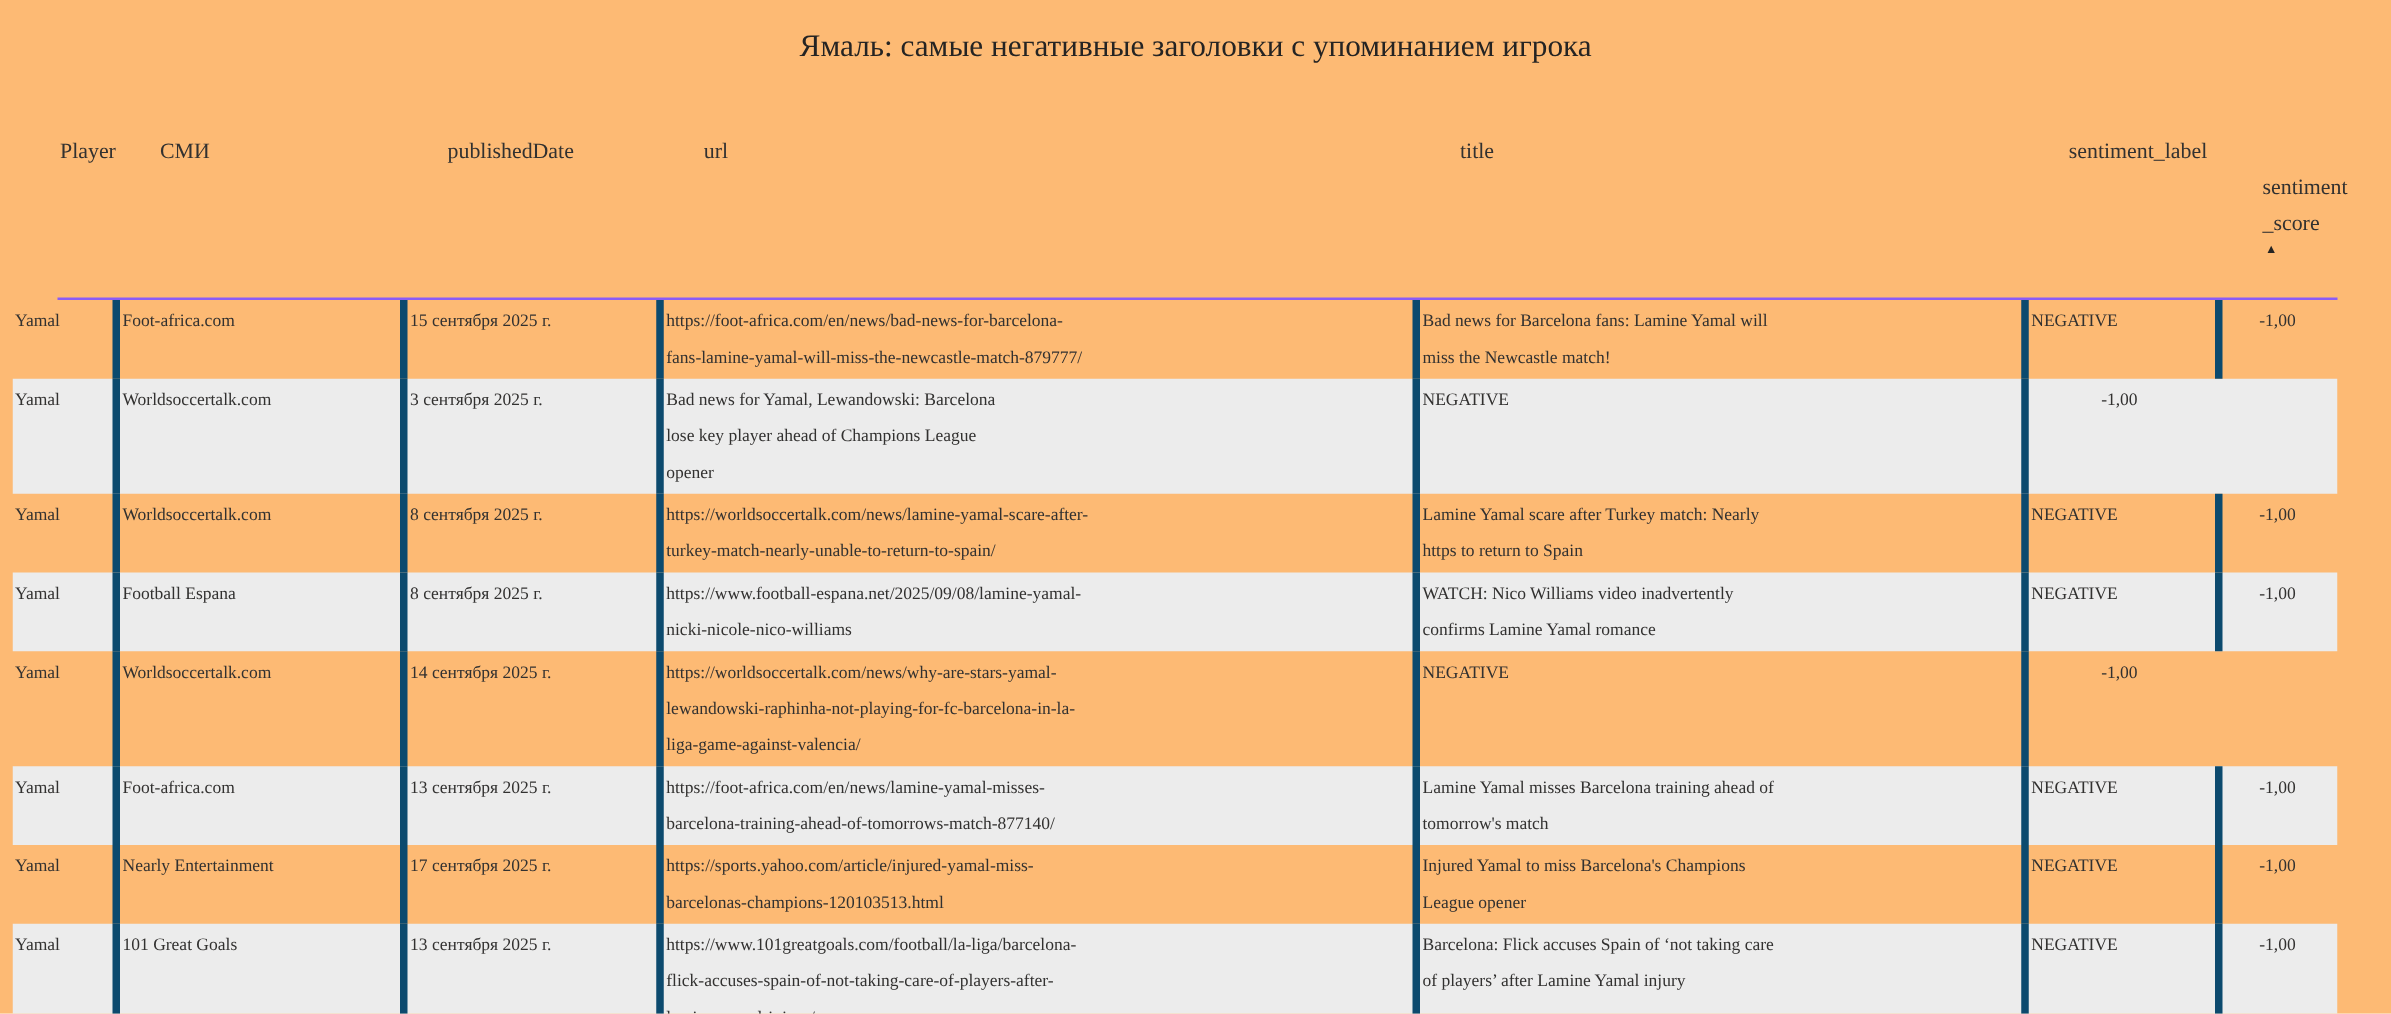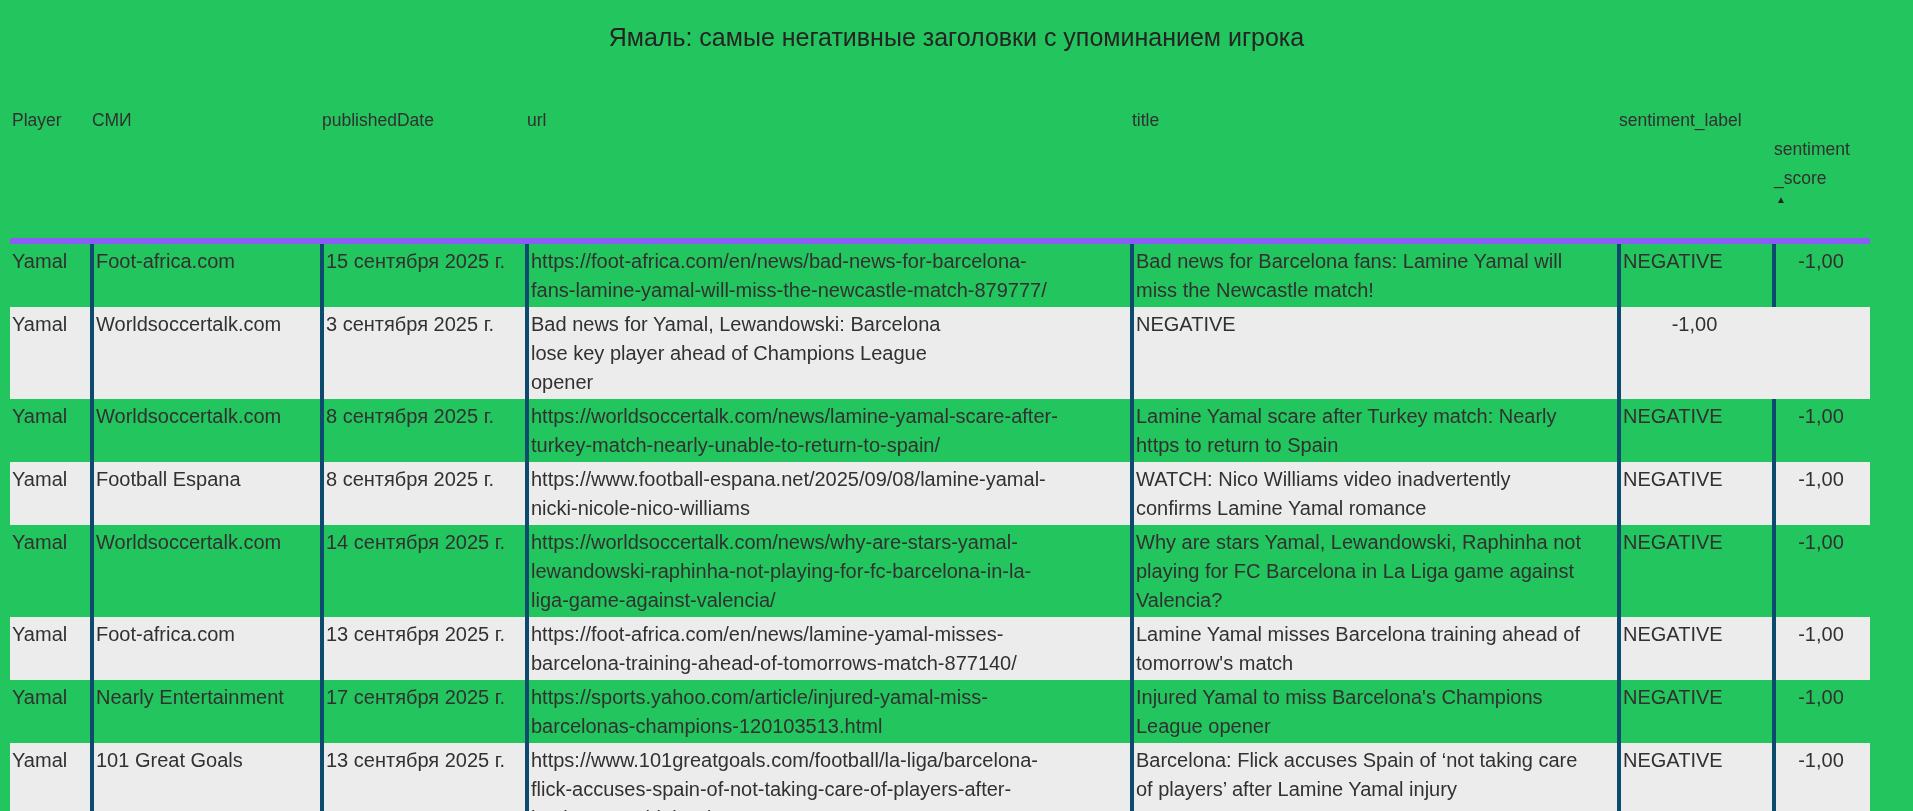--- a/index.html
+++ b/index.html
@@ -1,41 +1,42 @@
 <!DOCTYPE html>
 <html><head>
 <meta charset="utf-8">
 <style>
   html, body { margin: 0; padding: 0; background: #ffffff; }
   .canvas {
     position: relative;
     width: 1913px;
     height: 811px;
-    background: #22c55e;
-    font-family: Liberation Sans, sans-serif;
+    background: #fdba74;
+    font-family: Liberation Serif, serif;
     color: #323130;
     overflow: hidden;
   }
   .visual-title {
     padding-top: 21px;
     text-align: center;
     font-size: 25px;
     line-height: 33px;
     color: #252423;
     white-space: nowrap;
   }
   .table-wrap { margin-left: 10px; width: 1860px; }
   .grid-row {
     display: grid;
     grid-template-columns: 80px 230px 205px 605px 487px 155px 98px;
   }
   
   .thead {
     padding-top: 52px;
-    border-bottom: 6px solid #8b5cf6;
+    border-bottom: 2px solid #8b5cf6;
+    margin-left: 36px;
   }
   .th {
     font-size: 17.5px;
     line-height: 29px;
     padding: 0 8px 4px 2px;
     white-space: nowrap;
     cursor: default;
   }
   .th.wrap { white-space: pre-line; padding-bottom: 0; }
   .sort-arrow {
@@ -46,26 +47,26 @@
     margin-left: 2px;
   }
   
   .tbody {
     height: 575px;
     overflow: hidden;
     border-bottom: 2px solid #1f9eff;
   }
   .trow.striped { background: #ececec; }
   .td {
-    font-size: 20px;
+    font-size: 14px;
     line-height: 29px;
     padding: 3px 8px 2px 2px;
     overflow: hidden;
   }
-  .trow .td + .td { border-left: 4px solid #0c4a6e; }
+  .trow .td + .td { border-left: 6px solid #0c4a6e; }
   .td.nowrap { white-space: nowrap; }
   .td.prelines { white-space: pre-line; }
   .td.num { text-align: center; padding-right: 6px; }
 </style>
 </head>
 <body>
 
 <div class="canvas">
 
   <div class="visual-title">Ямаль: самые негативные заголовки с упоминанием игрока</div>
@@ -135,23 +136,20 @@
         <div class="td num">-1,00</div>
       </div>
 
       <div class="trow grid-row">
         <div class="td nowrap">Yamal</div>
         <div class="td nowrap">Worldsoccertalk.com</div>
         <div class="td nowrap">14 сентября 2025 г.</div>
         <div class="td prelines">https://worldsoccertalk.com/news/why-are-stars-yamal-
 lewandowski-raphinha-not-playing-for-fc-barcelona-in-la-
 liga-game-against-valencia/</div>
-        <div class="td prelines">Why are stars Yamal, Lewandowski, Raphinha not
-playing for FC Barcelona in La Liga game against
-Valencia?</div>
         <div class="td nowrap">NEGATIVE</div>
         <div class="td num">-1,00</div>
       </div>
 
       <div class="trow striped grid-row">
         <div class="td nowrap">Yamal</div>
         <div class="td nowrap">Foot-africa.com</div>
         <div class="td nowrap">13 сентября 2025 г.</div>
         <div class="td prelines">https://foot-africa.com/en/news/lamine-yamal-misses-
 barcelona-training-ahead-of-tomorrows-match-877140/</div>

